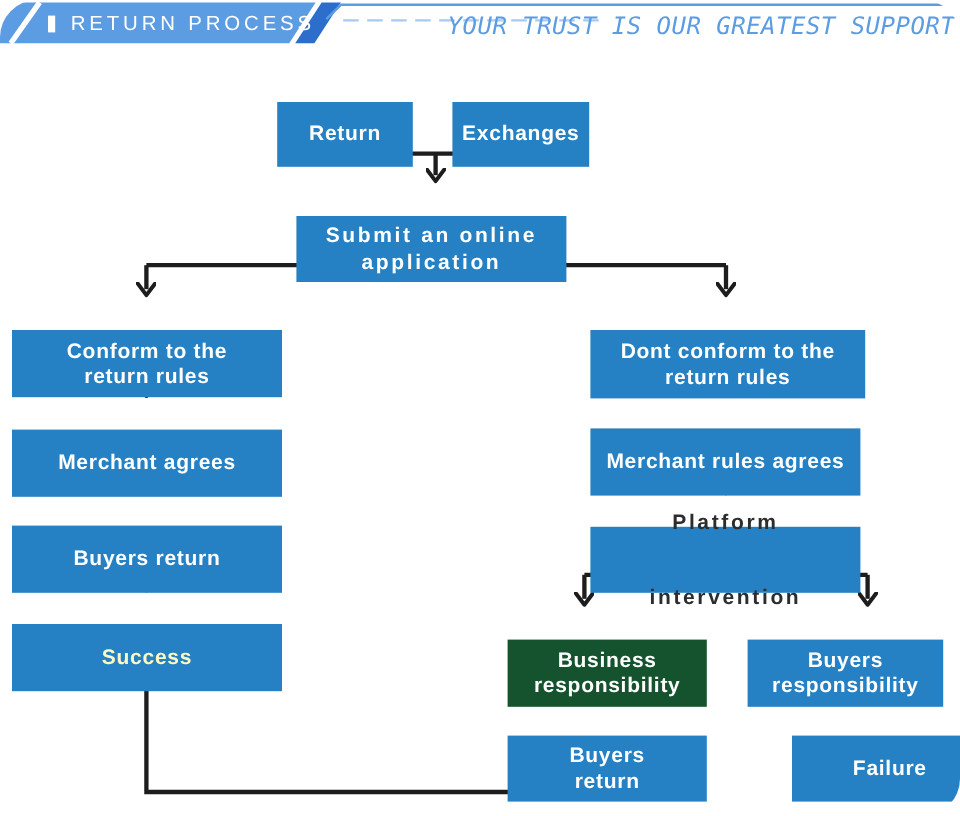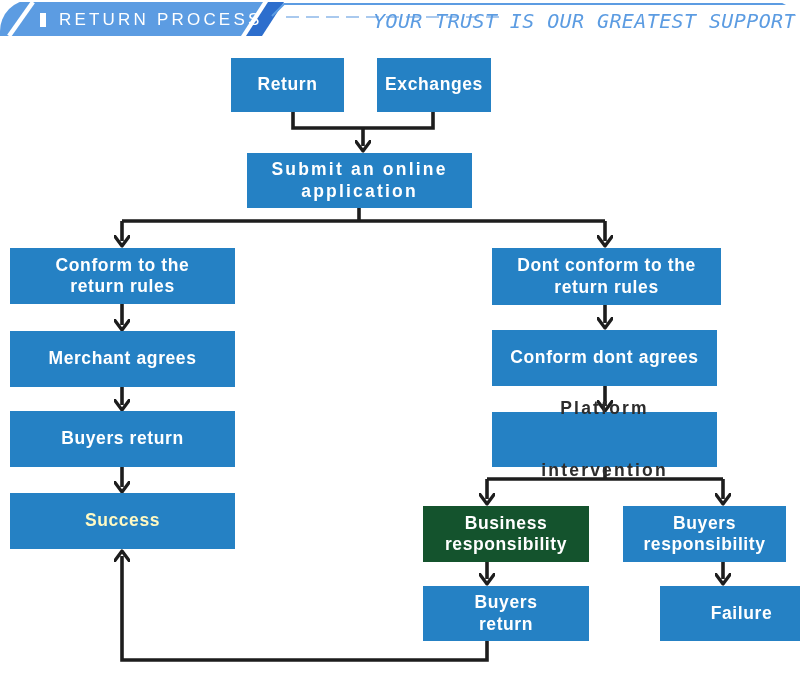--- a/index.html
+++ b/index.html
@@ -23,20 +23,21 @@
     font-family:"DejaVu Sans Mono",monospace;font-style:italic;
     font-size:20px;letter-spacing:0.4px;color:#5c9ce2;white-space:nowrap;
   }
   
   .connector-svg{position:absolute;left:0;top:0;}
   .flow-box{
     position:absolute;display:flex;flex-direction:column;
     justify-content:center;align-items:center;text-align:center;
     font-weight:bold;font-size:17.5px;line-height:1.22;letter-spacing:0.6px;
     white-space:nowrap;
+    margin-top:27px;
   }
   .flow-box.wide{letter-spacing:2.2px;}
 </style>
 </head>
 <body>
 
 <div class="canvas">
 
   <svg class="header-svg" width="800" height="46" viewBox="0 0 800 46">
     <polygon points="0,2 263,2 241,36 0,36" fill="#5c9ce2"></polygon>
@@ -101,21 +102,21 @@
         <div>Buyers return</div>
       </div>
       <div class="flow-box" style="left: 10px; top: 493px; width: 225px; height: 56px; background: rgb(37, 129, 196); color: #fef9c3;">
         <div>Success</div>
       </div>
       <div class="flow-box" style="left: 492px; top: 248px; width: 229px; height: 57px; background: rgb(37, 129, 196); color: rgb(255, 255, 255);">
         <div>Dont conform to the</div>
         <div>return rules</div>
       </div>
       <div class="flow-box" style="left: 492px; top: 330px; width: 225px; height: 56px; background: rgb(37, 129, 196); color: rgb(255, 255, 255);">
-        <div>Conform dont agrees</div>
+        <div>Merchant rules agrees</div>
       </div>
       <div class="flow-box wide" style="left: 492px; top: 412px; width: 225px; height: 55px; background: rgb(37, 129, 196); color: rgb(45, 45, 45); gap: 40px;">
         <div>Platform</div>
         <div>intervention</div>
       </div>
       <div class="flow-box" style="left: 423px; top: 506px; width: 166px; height: 56px; background: #14532d; color: rgb(255, 255, 255);">
         <div>Business</div>
         <div>responsibility</div>
       </div>
       <div class="flow-box" style="left: 623px; top: 506px; width: 163px; height: 56px; background: rgb(37, 129, 196); color: rgb(255, 255, 255);">

